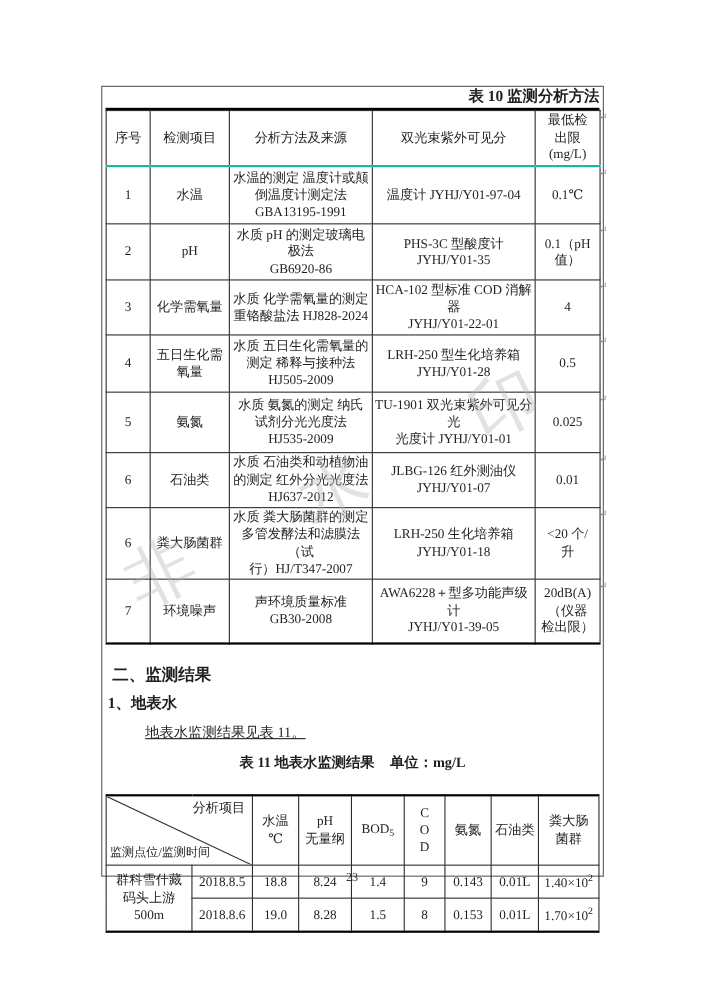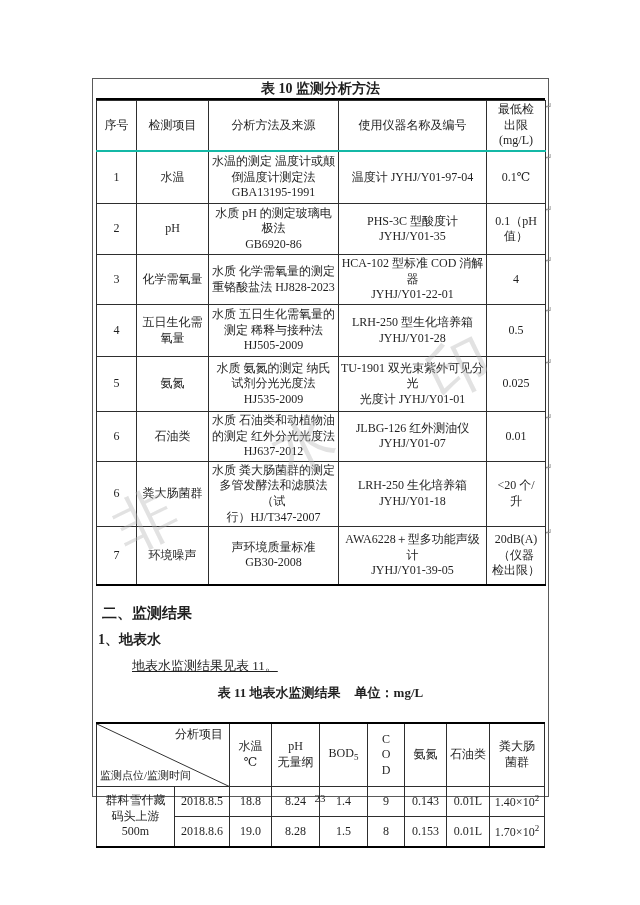--- a/index.html
+++ b/index.html
@@ -15,21 +15,21 @@
     position:absolute;
     left:92px;top:78px;
     width:457px;height:719px;
     border:1px solid #5a5a5a;
     box-sizing:border-box;
     padding:0 3px;
     background:transparent;
   }
   
   .t10-title{
-    text-align:center;
+    text-align:right;
     font-weight:bold;
     font-size:14px;
     line-height:19px;
     border-bottom:2px solid #000;
     white-space:pre-line;
   }
   table{border-collapse:collapse;table-layout:fixed;width:100%;}
   td,th{
     border:1px solid #2e2e2e;
     font-size:12px;
@@ -107,21 +107,21 @@
         <col style="width:72px">
         <col style="width:130px">
         <col style="width:148px">
         <col style="width:59px">
     </colgroup>
     <tbody>
       <tr class="hdr" style="height:46px">
         <td>序号</td>
         <td>检测项目</td>
         <td>分析方法及来源</td>
-        <td>使用仪器名称及编号</td>
+        <td>双光束紫外可见分</td>
         <td><span>最低检
 出限
 (mg/L)</span><span class="ret">↵</span></td>
       </tr>
 
       <tr style="height:53px">
         <td>1</td>
         <td>水温</td>
         <td>水温的测定 温度计或颠
 倒温度计测定法
@@ -139,21 +139,21 @@
         <td>PHS-3C 型酸度计
 JYHJ/Y01-35</td>
         <td><span>0.1（pH
 值）</span><span class="ret">↵</span></td>
       </tr>
 
       <tr style="height:49px">
         <td>3</td>
         <td>化学需氧量</td>
         <td>水质 化学需氧量的测定
-重铬酸盐法 HJ828-2023</td>
+重铬酸盐法 HJ828-2024</td>
         <td>HCA-102 型标准 COD 消解
 器
 JYHJ/Y01-22-01</td>
         <td><span>4</span><span class="ret">↵</span></td>
       </tr>
 
       <tr style="height:52px">
         <td>4</td>
         <td>五日生化需
 氧量</td>

